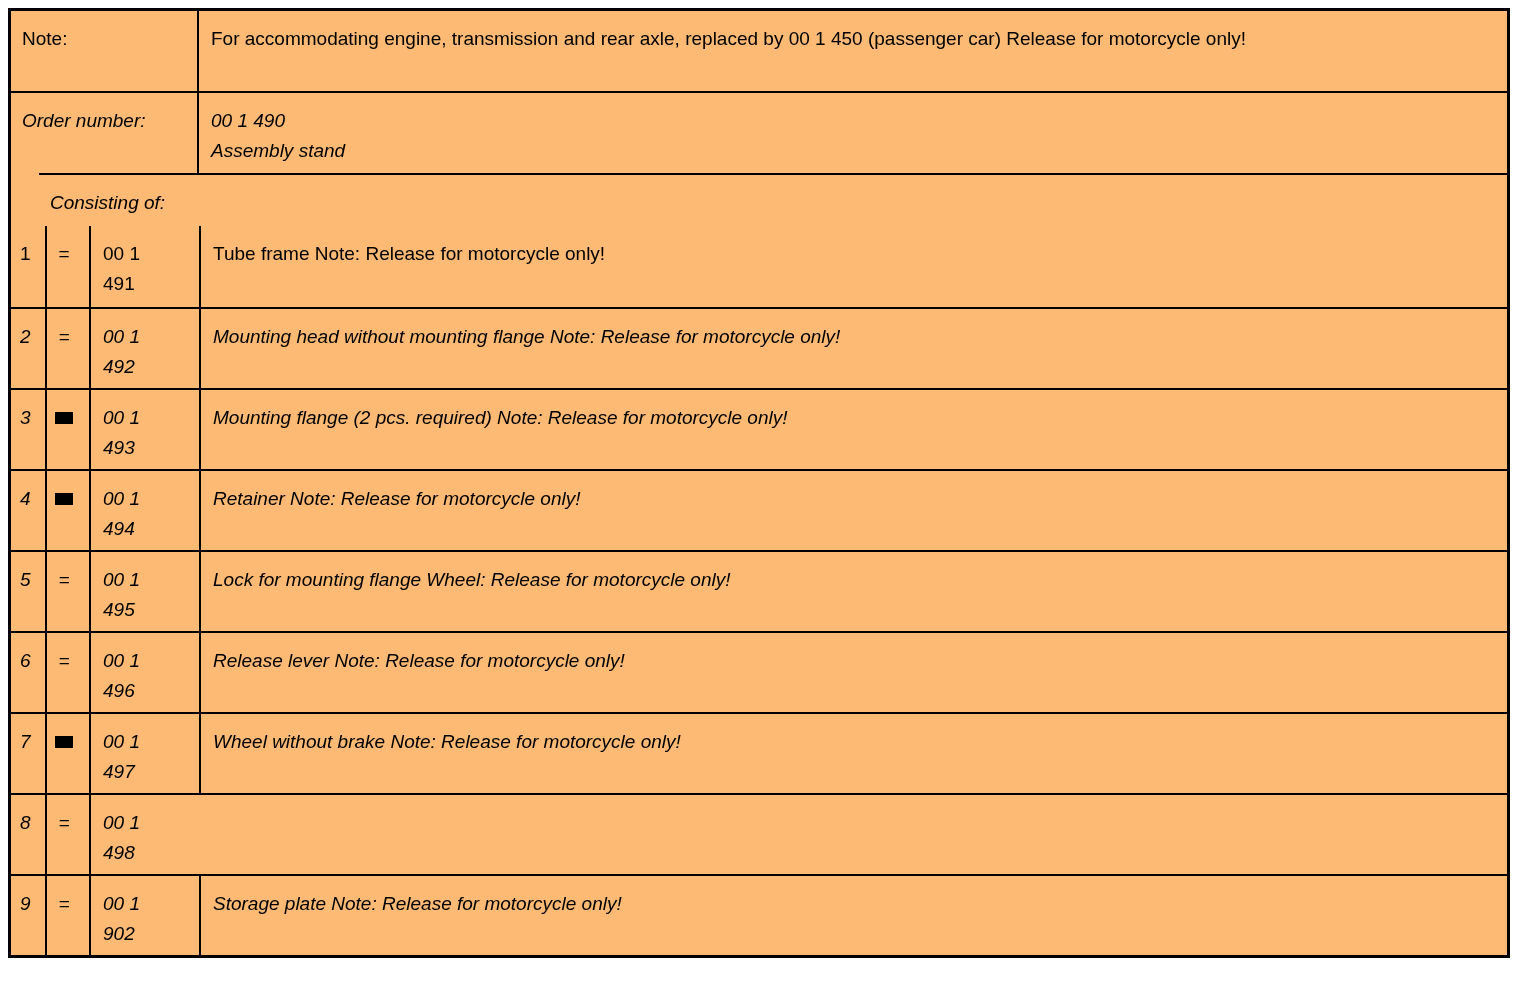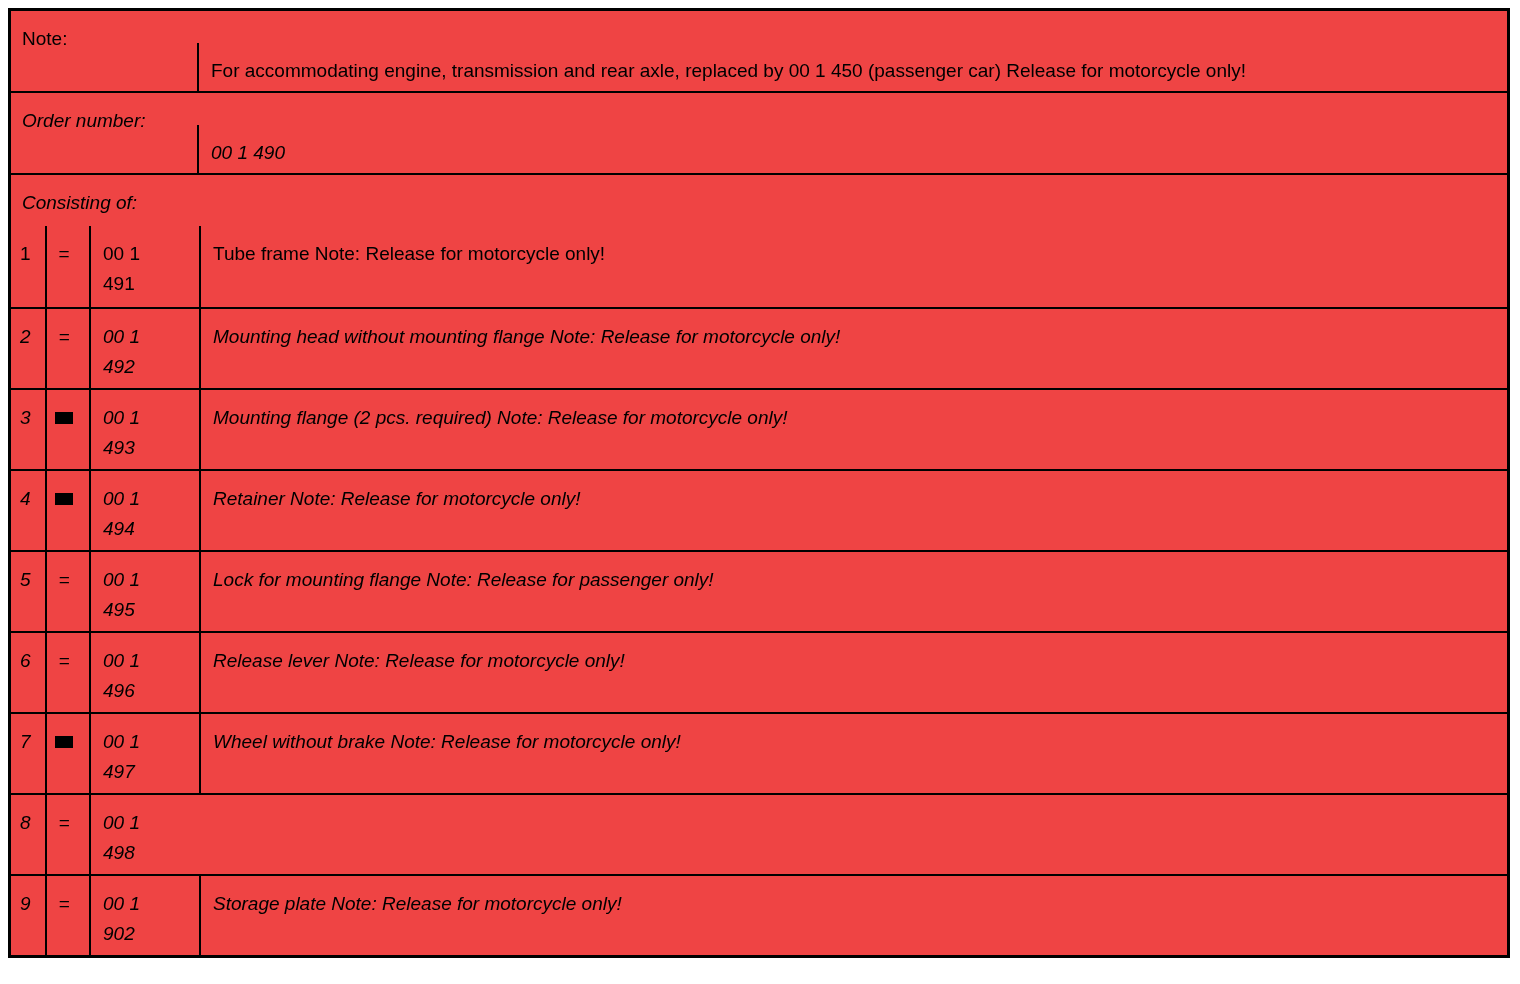--- a/index.html
+++ b/index.html
@@ -11,41 +11,41 @@
     font-family: "Liberation Sans", "DejaVu Sans", sans-serif;
     color: #000000;
   }
   .doc-table {
     position: absolute;
     left: 8px;
     top: 8px;
     width: 1502px;
     box-sizing: border-box;
     border: 3px solid #000000;
-    background: #ef4444;
+    background: #fdba74;
   }
   .row {
     display: grid;
     box-sizing: border-box;
   }
   .row + .row { border-top: 2px solid #000000; font-style: italic; }
   .row.header { grid-template-columns: 186px 1fr; }
   .row.note-row { height: 80px; }
   .row.order-row { height: 82px; }
-  .row.consisting-row { height: 53px; grid-template-columns: 1fr; }
+  .row.consisting-row { height: 53px; grid-template-columns: 1fr; margin-left: 28px; }
   .row.item { grid-template-columns: 34px 36px 118px 1fr; height: 81px; }
   .cell {
     box-sizing: border-box;
     overflow: hidden;
     font-size: 19px;
     line-height: 30px;
     padding: 13px 10px 0 11px;
   }
   .cell + .cell { border-left: 2px solid #000000; }
-  .cell.value { padding-left: 12px; padding-right: 16px; margin-top: 32px; }
+  .cell.value { padding-left: 12px; padding-right: 16px; }
   .cell.num { padding-left: 9px; text-align: left; }
   .cell.eq { text-align: center; padding-left: 0; padding-right: 0; }
   .cell.part { padding-left: 12px; margin-left: 8px; }
   .cell.desc { padding-left: 12px; }
   .eq-block {
     display: inline-block;
     width: 18px;
     height: 12px;
     background: #000000;
     margin-top: 8px;
@@ -110,21 +110,21 @@
         </div>
         <div class="cell desc">Retainer Note: Release for motorcycle only!</div>
       </div>
       <div class="row item">
         <div class="cell num">5</div>
         <div class="cell eq">=</div>
         <div class="cell part">
           <div>00 1</div>
           <div>495</div>
         </div>
-        <div class="cell desc">Lock for mounting flange Note: Release for passenger only!</div>
+        <div class="cell desc">Lock for mounting flange Wheel: Release for motorcycle only!</div>
       </div>
       <div class="row item">
         <div class="cell num">6</div>
         <div class="cell eq">=</div>
         <div class="cell part">
           <div>00 1</div>
           <div>496</div>
         </div>
         <div class="cell desc">Release lever Note: Release for motorcycle only!</div>
       </div>

